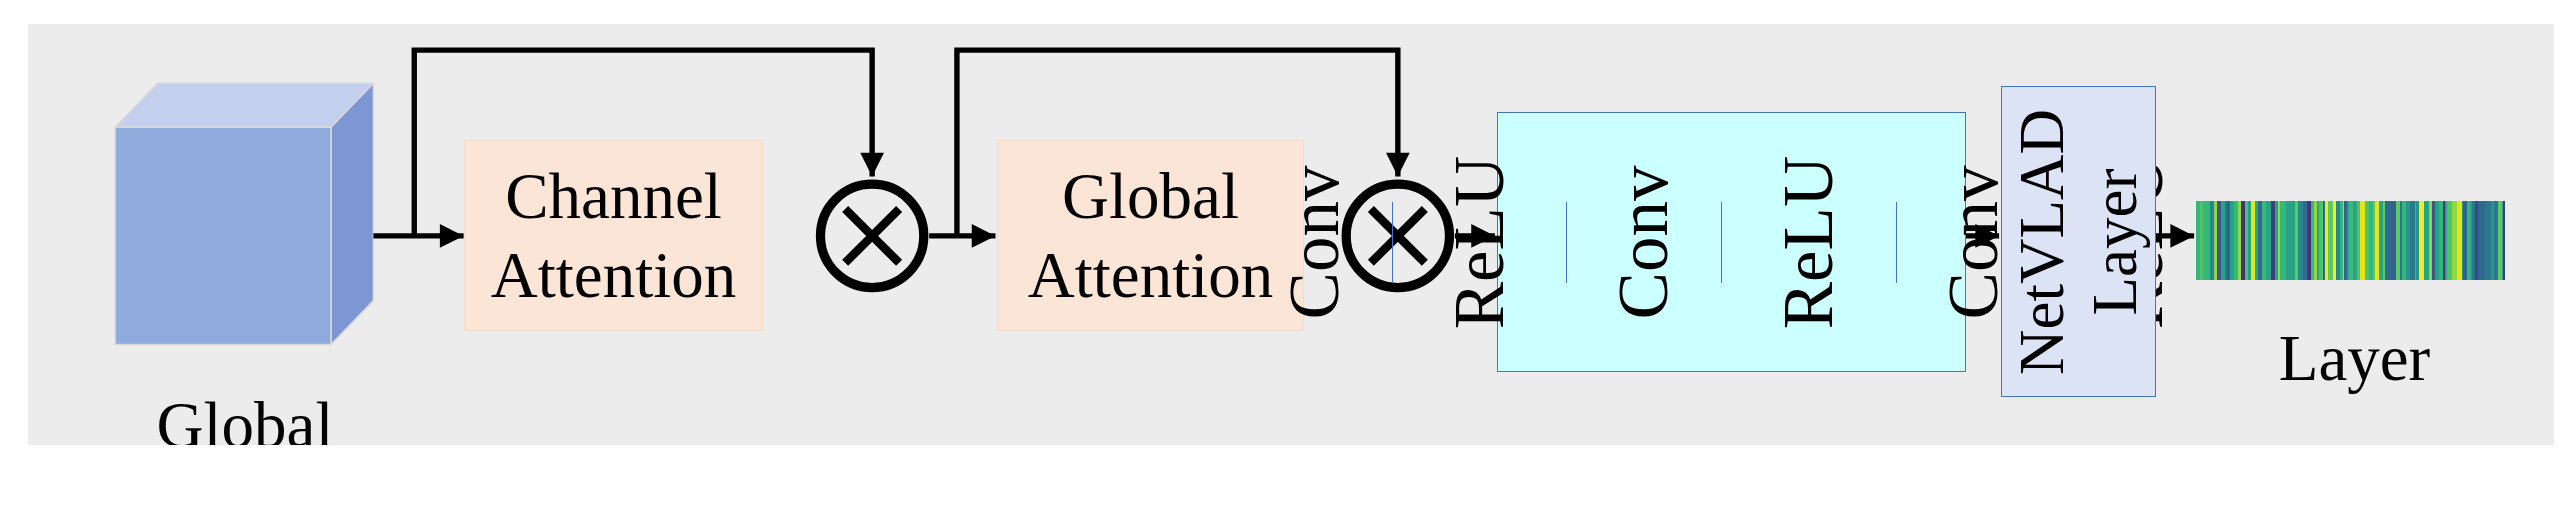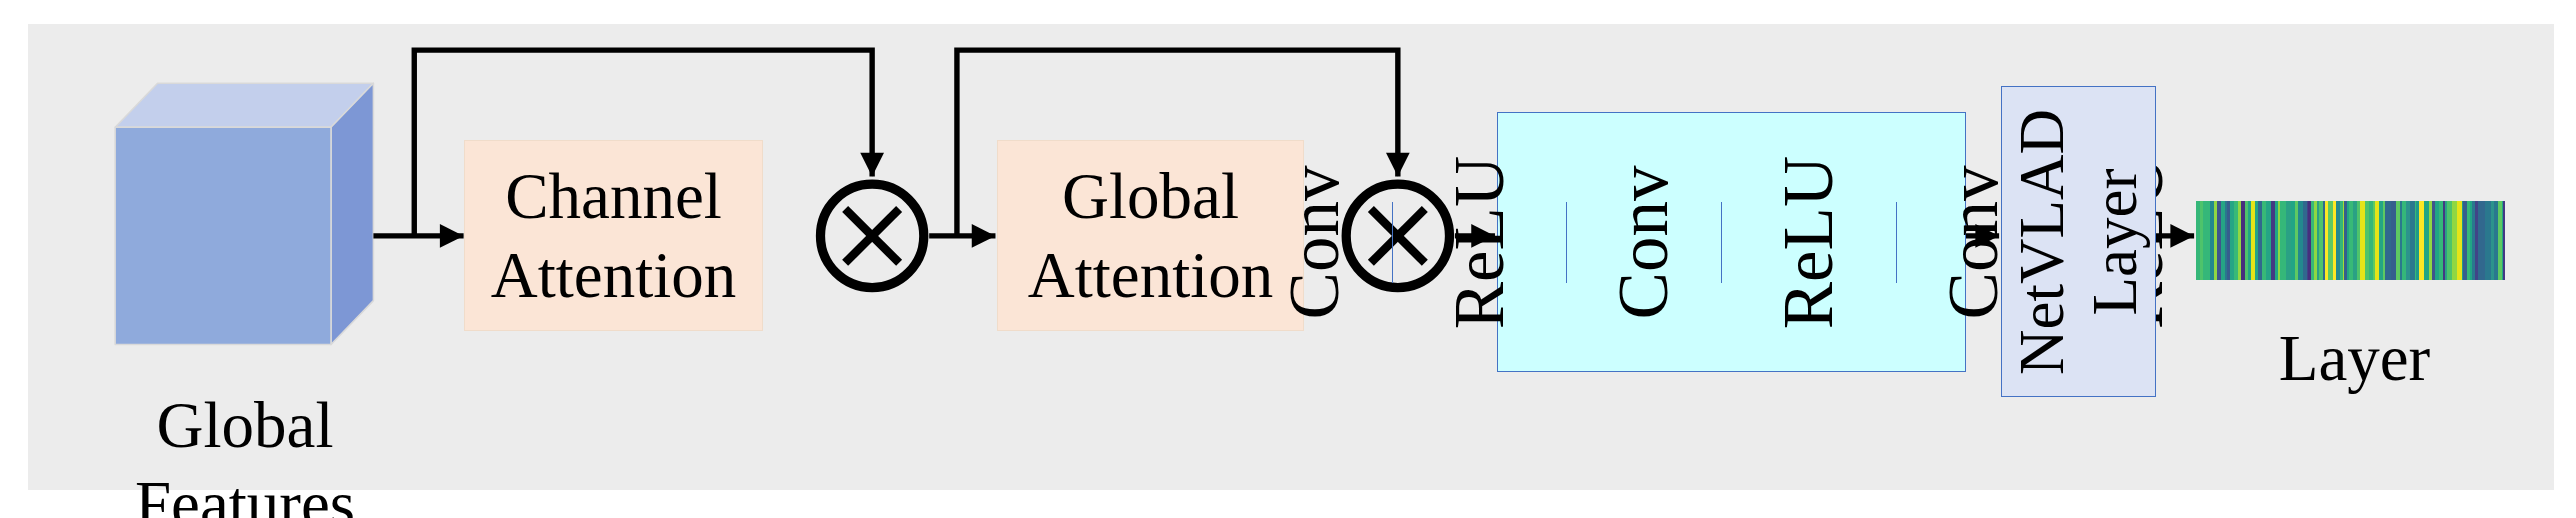--- a/index.html
+++ b/index.html
@@ -4,21 +4,21 @@
 <style>
   :root{
     --page_bg:#ffffff; --panel_bg:#ececec; --line:#000000; --text:#000000;
     --cube_front:#8faadc; --cube_top:#c3cfec; --cube_side:#7d97d5; --cube_edge:#d9d9d9;
     --attention_fill:#fbe5d6; --attention_border:#f0dcca;
     --conv_fill:#ccffff; --conv_border:#4472c4;
     --netvlad_fill:#dce3f4; --netvlad_border:#4472c4;
   }
   html,body{margin:0;padding:0;background:var(--page_bg);}
   .canvas{
-    position:relative;width:2576px;height:518px;background:var(--page_bg);
+    position:relative;width:2576px;height:445px;background:var(--page_bg);
     font-family:"Liberation Serif", serif;color:var(--text);overflow:hidden;
   }
   .panel{position:absolute;left:28px;top:24px;width:2526px;height:466px;background:var(--panel_bg);}
   svg.overlay{position:absolute;left:0;top:0;width:2576px;height:518px;}
   .node{position:absolute;display:flex;align-items:center;justify-content:center;box-sizing:border-box;text-align:center;}
   .attn{background:var(--attention_fill);border:1.5px solid var(--attention_border);font-size:65px;line-height:79px;}
   .attn-box-channel{left:464px;top:140px;width:299px;height:191px;}
   .attn-box-spatial{left:997px;top:140px;width:307px;height:191px;}
   .conv-stack{left:1497px;top:112px;width:469px;height:260px;display:flex;flex-direction:row;
     background:var(--conv_fill);border:1.5px solid var(--conv_border);padding:0;}

